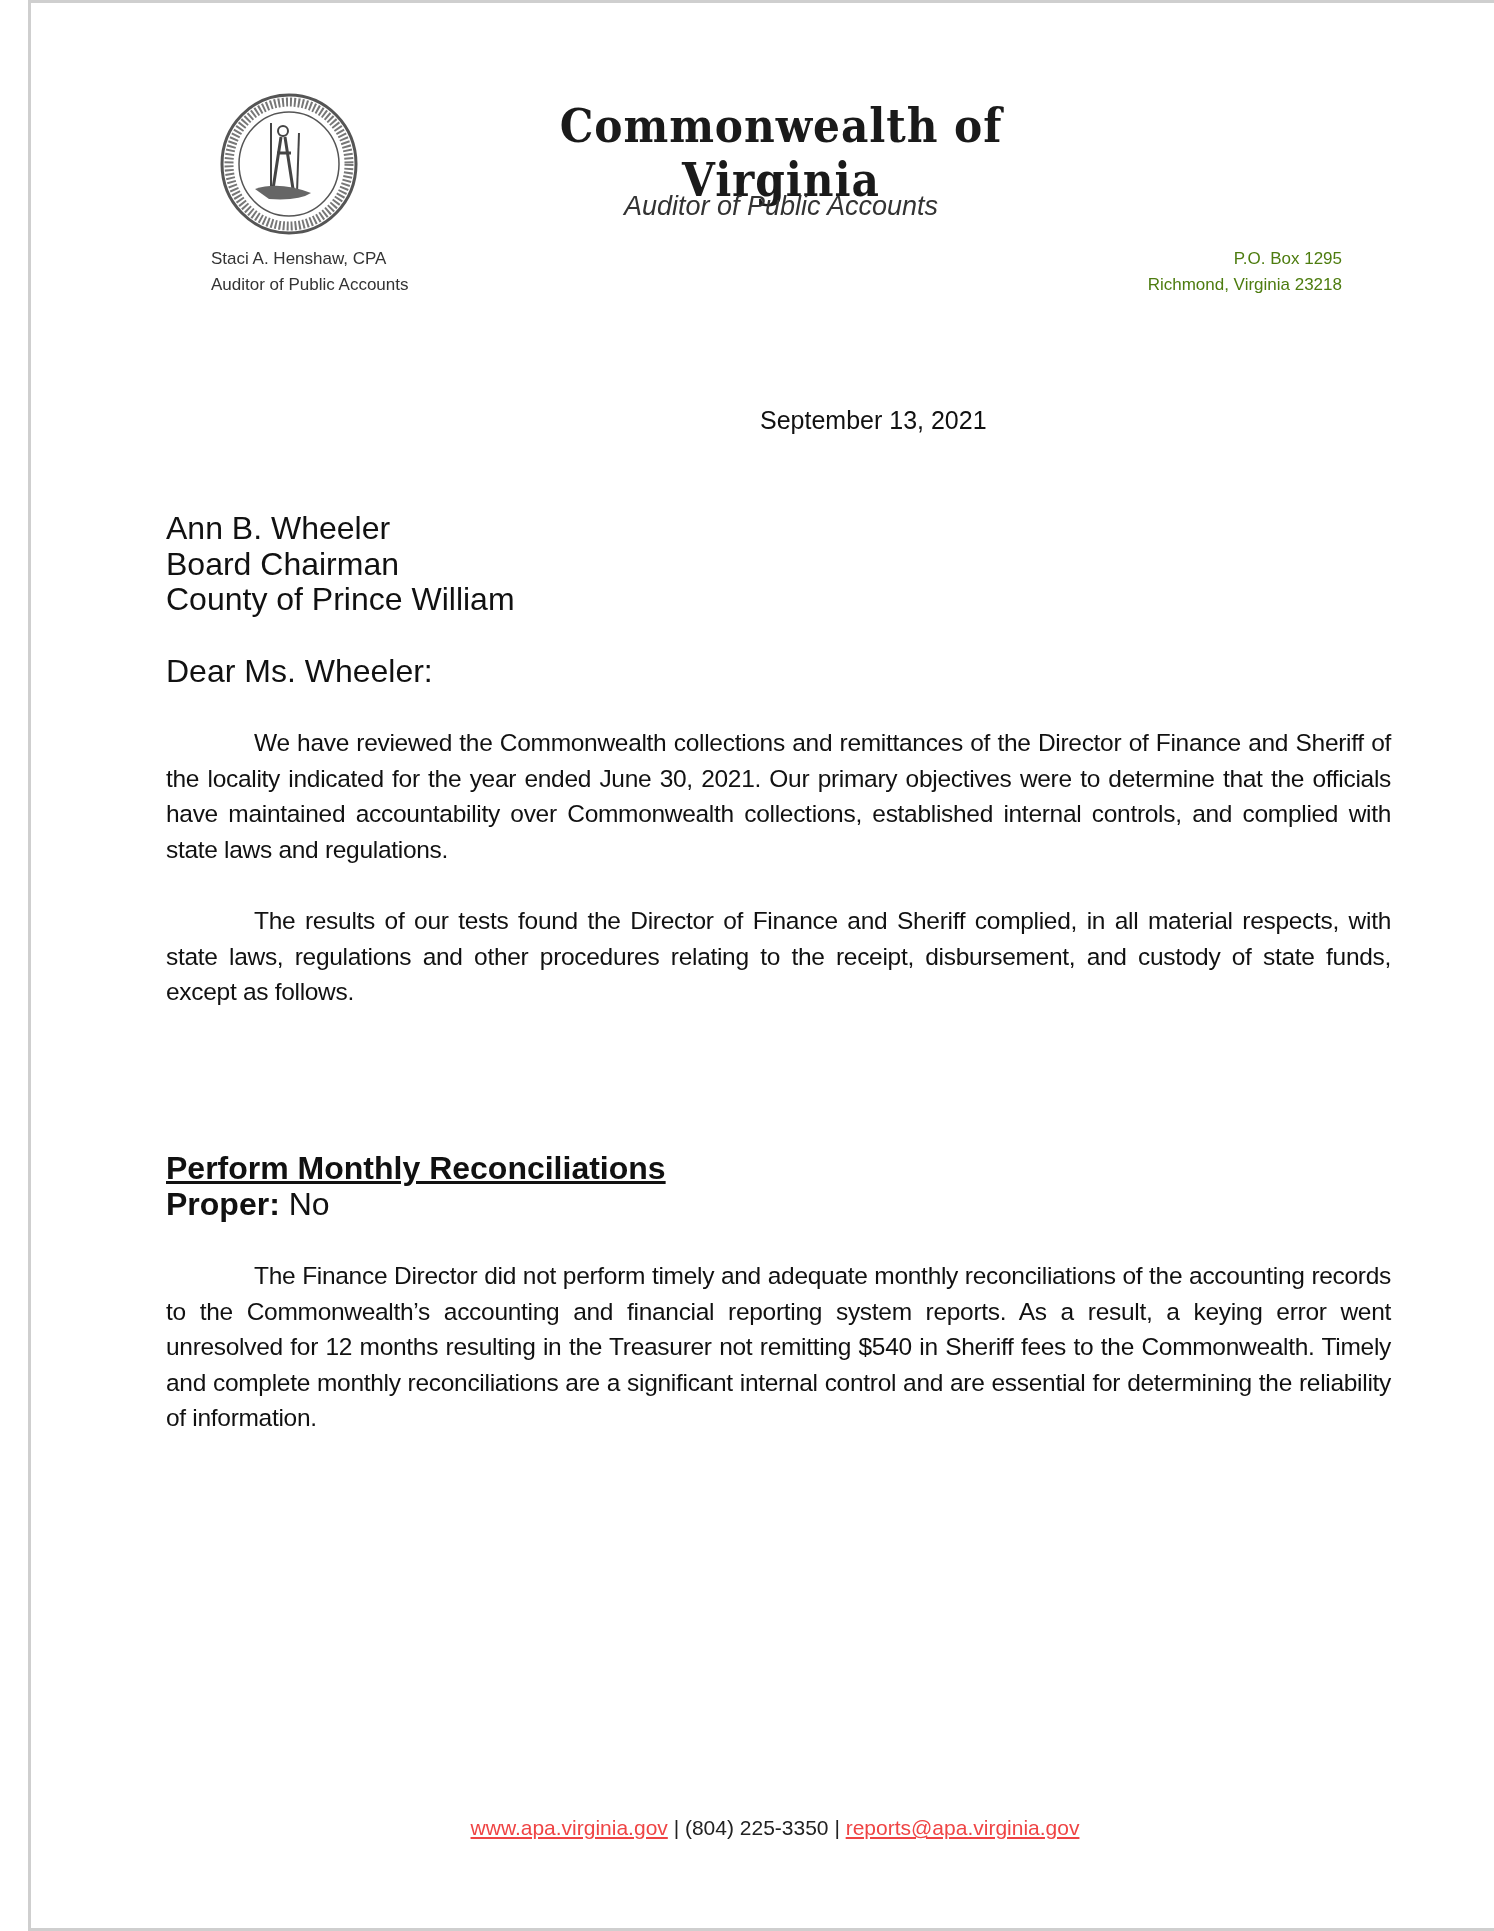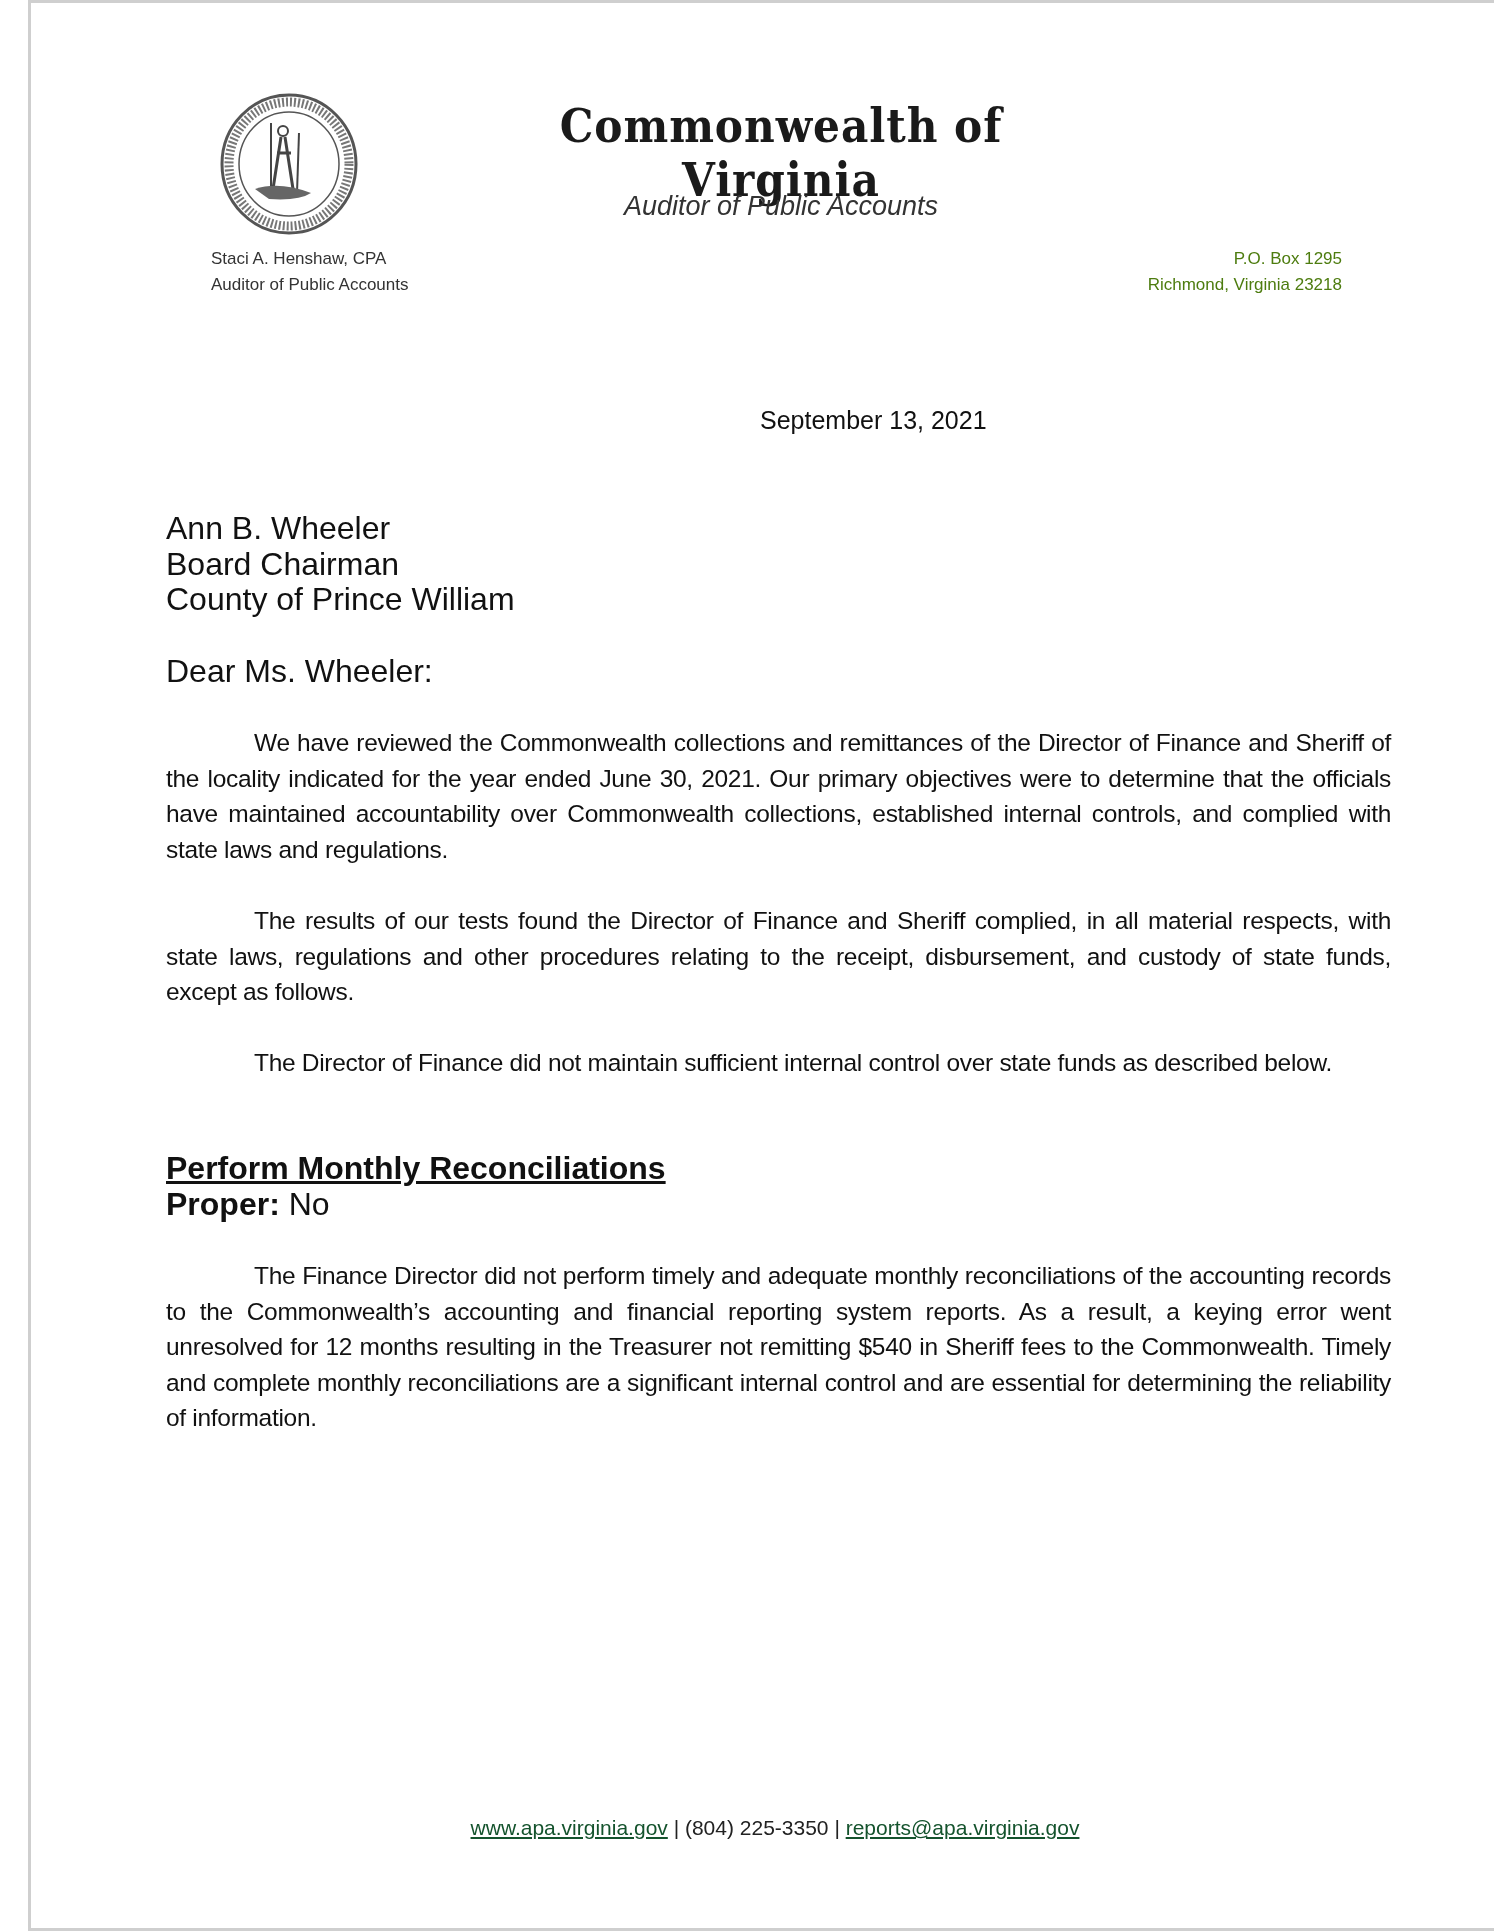--- a/index.html
+++ b/index.html
@@ -27,21 +27,21 @@
     left: 135px; width: 1225px; font-size: 24.5px; line-height: 35.5px;
     text-align: justify; letter-spacing: -0.3px;
   }
   .block { left: 135px; font-size: 32px; line-height: 35.5px; }
   .indent { text-indent: 88px; }
   .heading { font-weight: bold; text-decoration: underline; }
   .bold { font-weight: bold; }
   .footer {
     left: 0; width: 1488px; top: 1813px; text-align: center; font-size: 21px; color: #222;
   }
-  .footer a { color: #14532d; text-decoration: underline; }
+  .footer a { color: #ef4444; text-decoration: underline; }
 </style>
 </head>
 <body>
 
 <div class="page">
 
   <div class="abs seal">
     <svg width="140" height="142" viewBox="0 0 140 142">
       <ellipse cx="70" cy="71" rx="67" ry="69" fill="none" stroke="#555" stroke-width="3"></ellipse>
       <ellipse cx="70" cy="71" rx="60" ry="62" fill="none" stroke="#777" stroke-width="9" stroke-dasharray="2 2"></ellipse>
@@ -71,21 +71,20 @@
   <div class="abs block" style="top:508px;">
     <div>Ann B. Wheeler</div>
     <div>Board Chairman</div>
     <div>County of Prince William</div>
   </div>
 
   <div class="abs block" style="top:651px;">Dear Ms. Wheeler:</div>
 
   <div class="abs body indent" style="top:722px;">We have reviewed the Commonwealth collections and remittances of the Director of Finance and Sheriff of the locality indicated for the year ended June 30, 2021.  Our primary objectives were to determine that the officials have maintained accountability over Commonwealth collections, established internal controls, and complied with state laws and regulations.</div>
   <div class="abs body indent" style="top:900px;">The results of our tests found the Director of Finance and Sheriff complied, in all material respects, with state laws, regulations and other procedures relating to the receipt, disbursement, and custody of state funds, except as follows.</div>
-  <div class="abs body indent" style="top:1042px;">The Director of Finance did not maintain sufficient internal control over state funds as described below.</div>
 
   <div class="abs block" style="top:1148px;">
     <div class="heading">Perform Monthly Reconciliations</div>
     <div><span class="bold">Proper:</span><span> No</span></div>
   </div>
 
   <div class="abs body indent" style="top:1255px;">The Finance Director did not perform timely and adequate monthly reconciliations of the accounting records to the Commonwealth’s accounting and financial reporting system reports.  As a result, a keying error went unresolved for 12 months resulting in the Treasurer not remitting $540 in Sheriff fees to the Commonwealth.  Timely and complete monthly reconciliations are a significant internal control and are essential for determining the reliability of information.</div>
 
   <div class="abs footer">
     <a>www.apa.virginia.gov</a><span> | </span><span>(804) 225-3350</span><span> | </span><a>reports@apa.virginia.gov</a>

